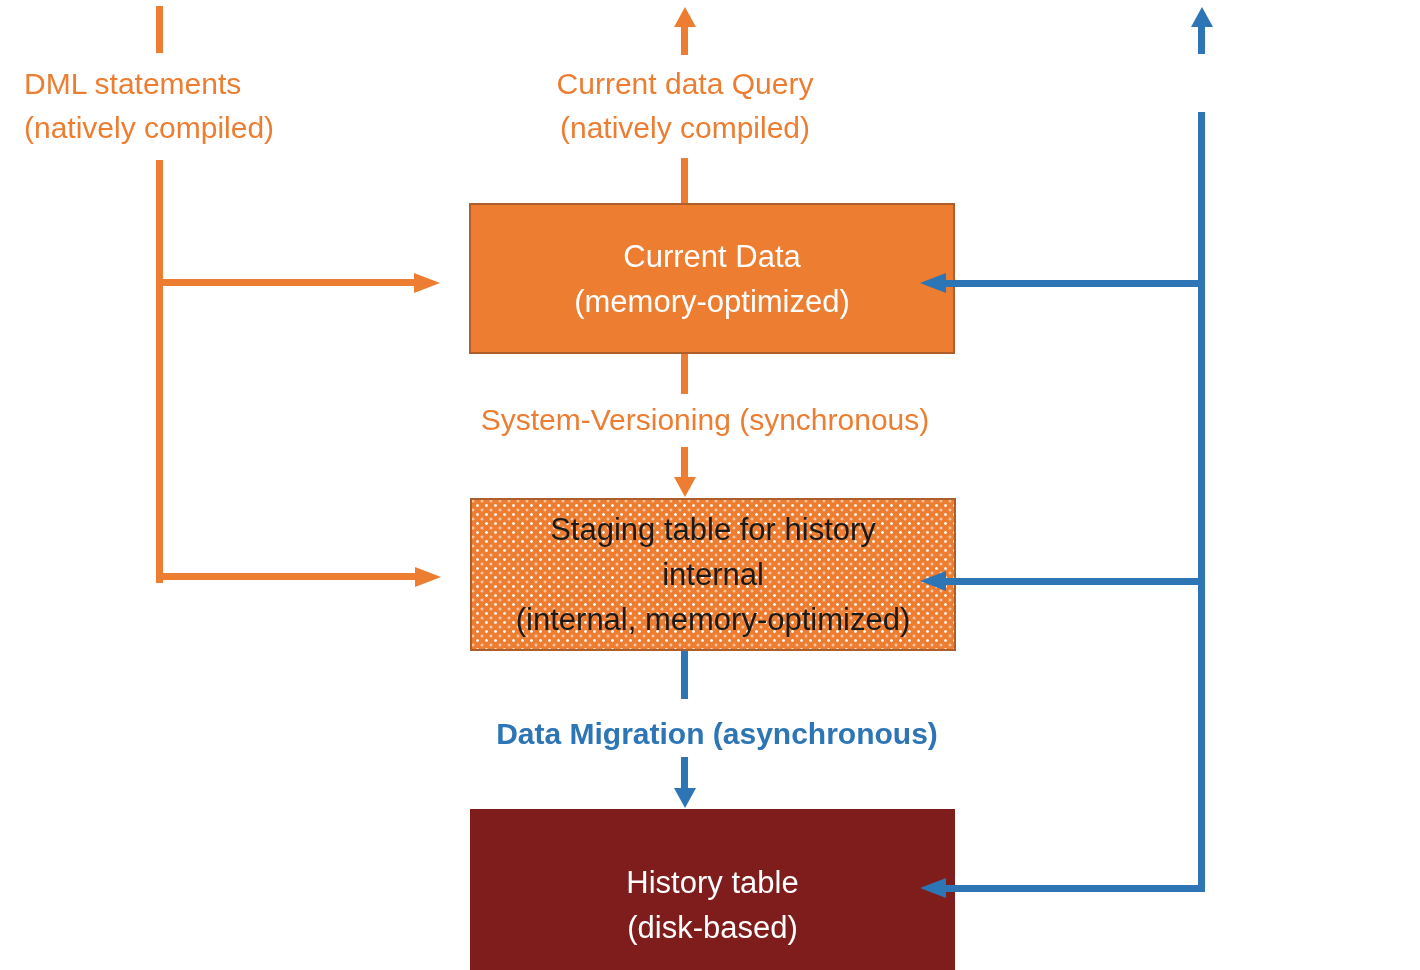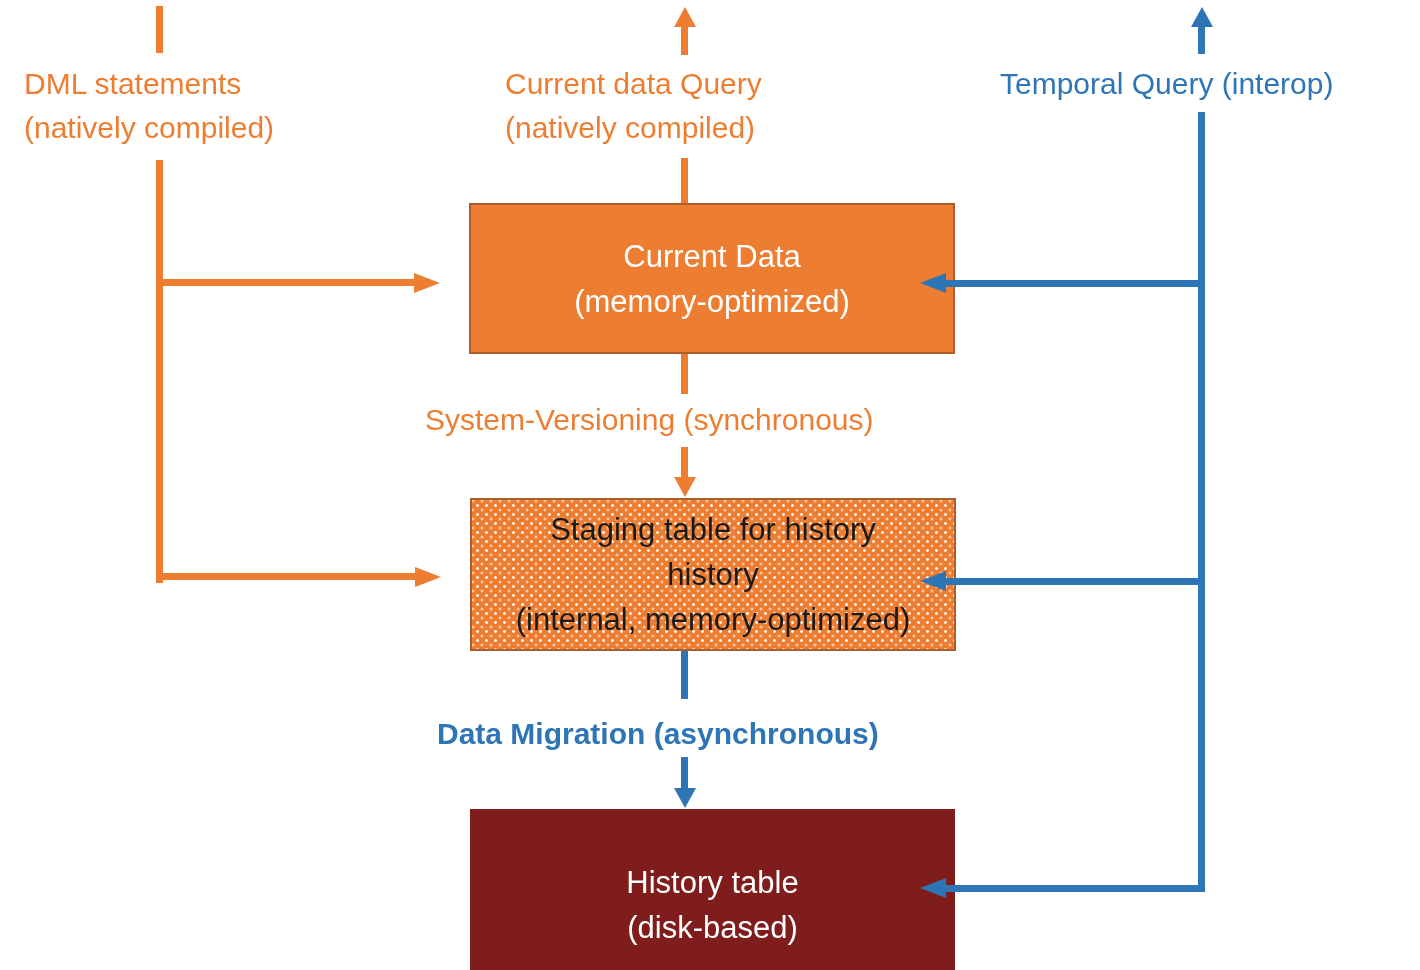--- a/index.html
+++ b/index.html
@@ -18,21 +18,21 @@
   
   .ah{position:absolute;width:0;height:0;}
   .ah-right-o{border-top:10px solid transparent;border-bottom:10px solid transparent;border-left:26px solid #ED7D31;}
   .ah-left-b{border-top:10px solid transparent;border-bottom:10px solid transparent;border-right:26px solid #2E75B6;}
   .ah-up-o{border-left:11px solid transparent;border-right:11px solid transparent;border-bottom:20px solid #ED7D31;}
   .ah-up-b{border-left:11px solid transparent;border-right:11px solid transparent;border-bottom:20px solid #2E75B6;}
   .ah-down-o{border-left:11px solid transparent;border-right:11px solid transparent;border-top:20px solid #ED7D31;}
   .ah-down-b{border-left:11px solid transparent;border-right:11px solid transparent;border-top:20px solid #2E75B6;}
   
   .lbl{position:absolute;font-size:30px;line-height:44px;white-space:nowrap;}
-  .lbl.center{white-space:normal;}
+  .lbl.center{text-align:center;white-space:normal;}
   .txt-orange{color:#ED7D31;}
   .txt-blue{color:#2E75B6;}
   .prewrap{white-space:pre-wrap;font-weight:bold;}
   
   .box{
     position:absolute;display:flex;flex-direction:column;align-items:center;justify-content:center;
     text-align:center;font-size:31px;line-height:45px;margin-left:29px;
   }
   .box-current{
     left:440px;top:203px;width:486px;height:151px;
@@ -88,40 +88,39 @@
 
   <div class="seg v orange" style="left:681px;top:354px;height:40px"></div>
 
   <div class="lbl center txt-orange" style="left:425px;top:398px;width:560px">System-Versioning (synchronous)</div>
 
   <div class="seg v orange" style="left:681px;top:447px;height:31px"></div>
   <div class="ah ah-down-o" style="left:674px;top:477px"></div>
 
   <div class="box box-staging">
     <div>Staging table for history</div>
-    <div>history</div>
+    <div>internal</div>
     <div>(internal, memory-optimized)</div>
   </div>
 
   <div class="seg v blue" style="left:681px;top:651px;height:48px"></div>
 
   <div class="lbl center txt-blue prewrap" style="left:437px;top:712px;width:560px">Data  Migration (asynchronous)</div>
 
   <div class="seg v blue" style="left:681px;top:757px;height:32px"></div>
   <div class="ah ah-down-b" style="left:674px;top:788px"></div>
 
   <div class="box box-history">
     <div>History table</div>
     <div>(disk-based)</div>
   </div>
 
   <div class="ah ah-up-b" style="left:1191px;top:7px"></div>
   <div class="seg v blue" style="left:1198px;top:25px;height:29px"></div>
 
-  <div class="lbl center txt-blue" style="left:1000px;top:62px;width:404px">Temporal Query (interop)</div>
 
   <div class="seg v blue" style="left:1198px;top:112px;height:780px"></div>
 
   <div class="seg h blue" style="left:944px;top:280px;width:258px"></div>
   <div class="ah ah-left-b" style="left:920px;top:273px"></div>
 
   <div class="seg h blue" style="left:944px;top:578px;width:258px"></div>
   <div class="ah ah-left-b" style="left:920px;top:571px"></div>
 
   <div class="seg h blue" style="left:944px;top:885px;width:261px"></div>

